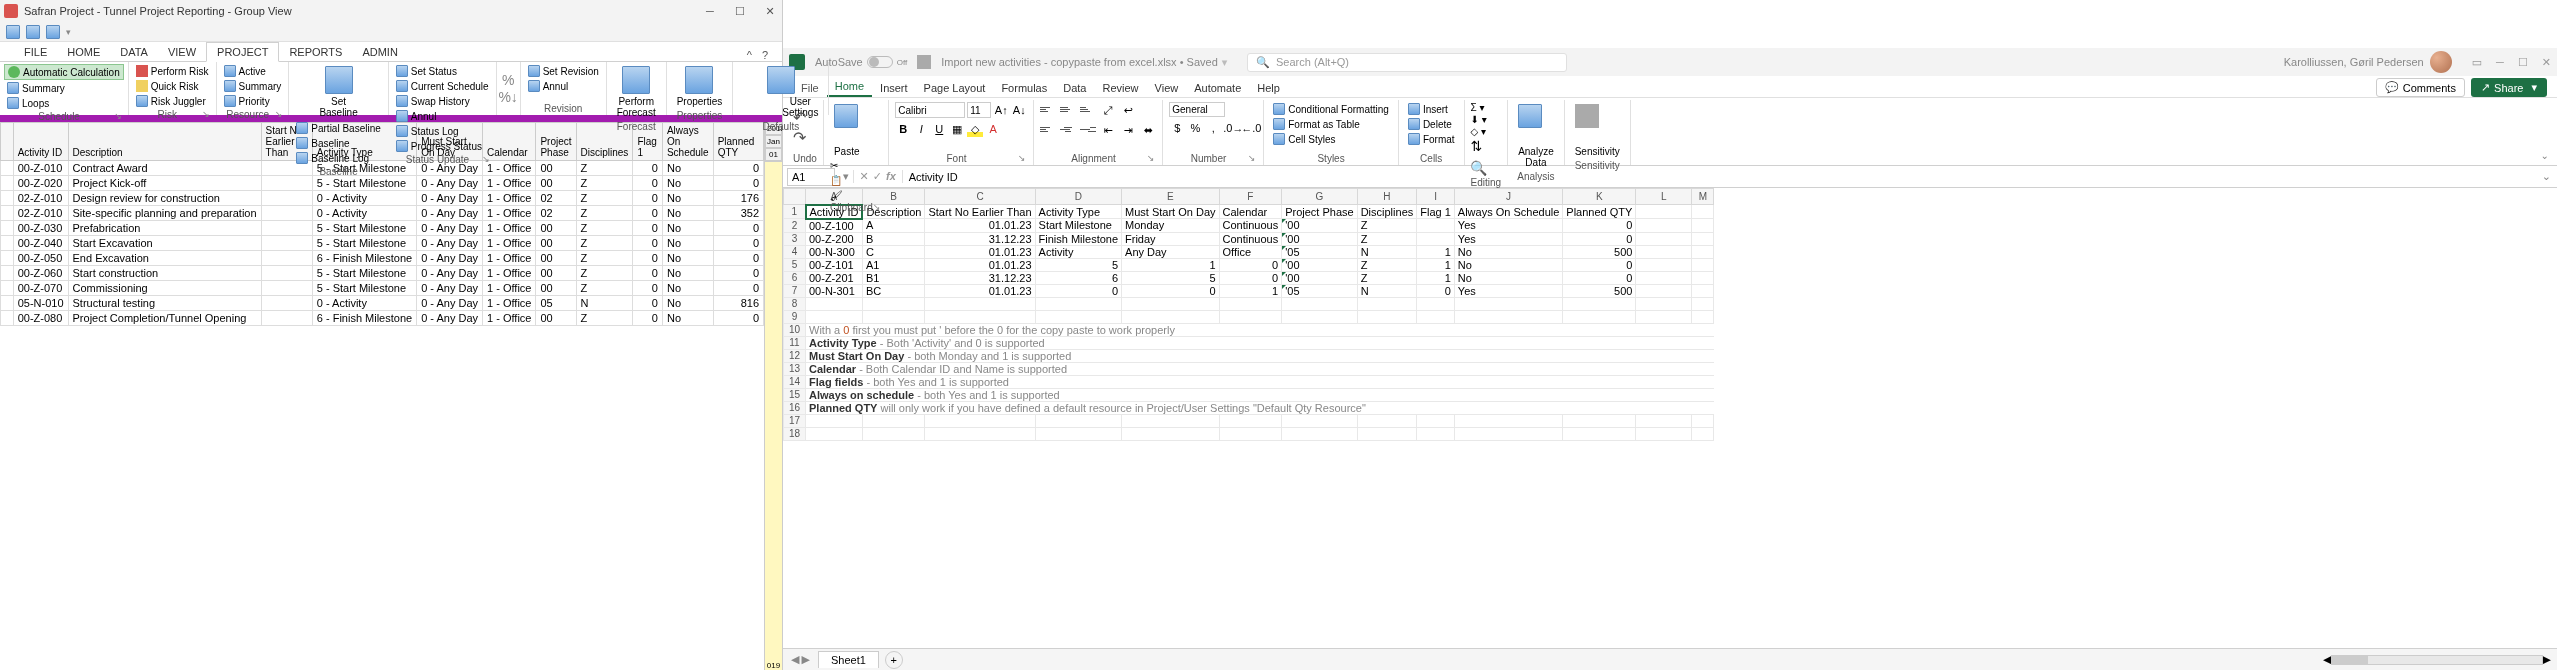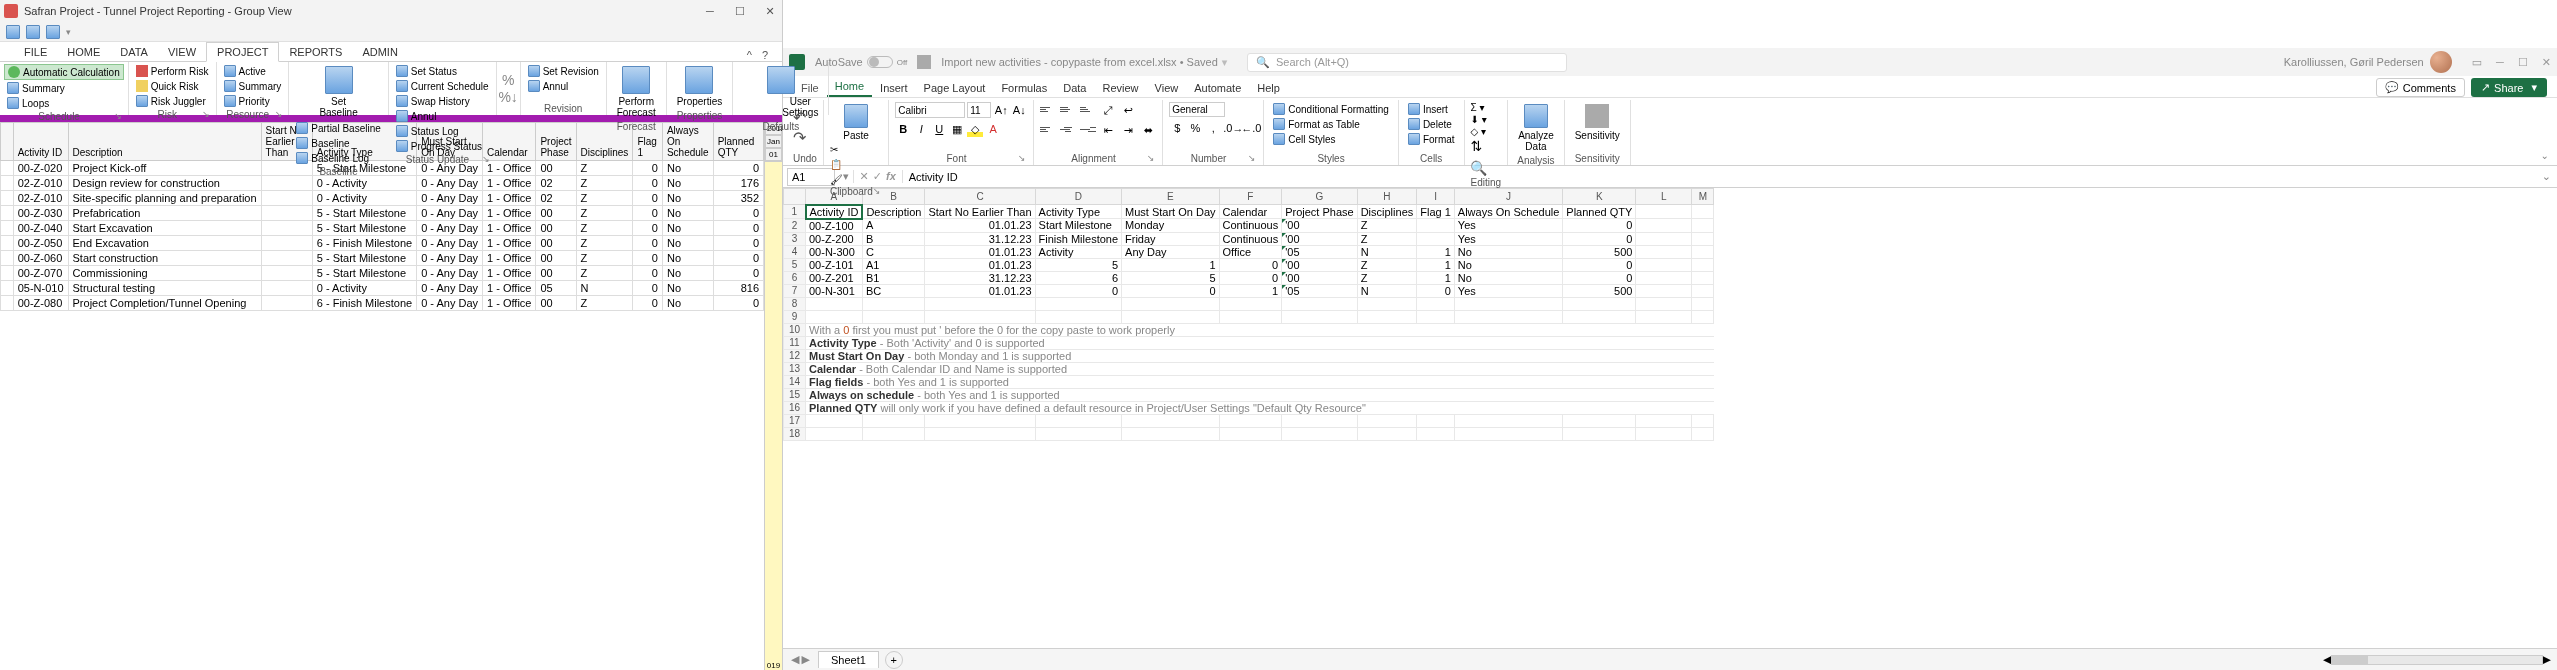--- a/index.html
+++ b/index.html
@@ -69,21 +69,21 @@
     .excel-tabs { height: 22px; display: flex; align-items: flex-end; padding: 0 10px; font-size: 11px; border-bottom: 1px solid #e0e0e0; }
     .excel-tabs .tab { padding: 3px 8px; color: #333; cursor: pointer; }
     .excel-tabs .tab.file { color: #555; }
     .excel-tabs .tab.active { border-bottom: 2px solid #1d7044; color: #1d7044; }
     .excel-tabs .spacer { flex: 1; }
     .excel-tabs .comments-btn { border: 1px solid #ccc; padding: 2px 8px; border-radius: 3px; margin-right: 6px; display: flex; align-items: center; gap: 4px; cursor: pointer; }
     .excel-tabs .share-btn { background: #1d7044; color: #fff; padding: 3px 10px; border-radius: 3px; display: flex; align-items: center; gap: 4px; cursor: pointer; }
     
     .excel-ribbon { display: flex; background: #fff; border-bottom: 1px solid #d0d0d0; height: 68px; padding: 2px 4px 0 4px; font-size: 10px; }
     .excel-ribbon .ribbon-group { padding: 2px 6px 0 6px; }
-    .excel-ribbon .eribbon-big { display: flex; flex-direction: column; align-items: center; padding: 2px 4px; gap: 2px; cursor: pointer; }
+    .excel-ribbon .eribbon-big { display: flex; flex-direction: column; align-items: flex-start; padding: 2px 4px; gap: 18px; cursor: pointer; }
     .excel-ribbon .eri-icon-big { width: 24px; height: 24px; display: inline-block; }
     .excel-ribbon select, .excel-ribbon input { font-size: 10px; border: 1px solid #ccc; padding: 1px 2px; }
     .format-btns { display: flex; gap: 2px; margin-top: 2px; }
     .format-btn { width: 16px; height: 16px; border: none; background: none; cursor: pointer; font-size: 11px; text-align: center; }
     .align-btn { width: 16px; height: 14px; display: inline-flex; flex-direction: column; gap: 1px; justify-content: center; cursor: pointer; }
     .align-btn span { height: 1px; background: #555; }
     
     .excel-formulabar { height: 22px; display: flex; align-items: center; border-bottom: 1px solid #d0d0d0; font-size: 11px; }
     .excel-formulabar .namebox { width: 48px; border: 1px solid #ccc; padding: 2px 4px; margin: 0 4px; }
     .excel-formulabar .fx-btns { display: flex; gap: 4px; padding: 0 6px; border-left: 1px solid #e0e0e0; border-right: 1px solid #e0e0e0; color: #999; }
@@ -320,20 +320,34 @@
             <th style="width:36px;">Project Phase</th>
             <th style="width:40px;">Disciplines</th>
             <th style="width:30px;">Flag 1</th>
             <th style="width:48px;">Always On Schedule</th>
             <th style="width:52px;">Planned QTY</th>
           </tr>
         </thead>
         <tbody id="safran-tbody">
             <tr>
               <td></td>
+              <td>00-Z-010</td>
+              <td>Contract Award</td>
+              <td></td>
+              <td>5 - Start Milestone</td>
+              <td>0 - Any Day</td>
+              <td>1 - Office</td>
+              <td>00</td>
+              <td>Z</td>
+              <td class="num">0</td>
+              <td>No</td>
+              <td class="num">0</td>
+            </tr>
+            <tr>
+              <td></td>
               <td>00-Z-020</td>
               <td>Project Kick-off</td>
               <td></td>
               <td>5 - Start Milestone</td>
               <td>0 - Any Day</td>
               <td>1 - Office</td>
               <td>00</td>
               <td>Z</td>
               <td class="num">0</td>
               <td>No</td>

